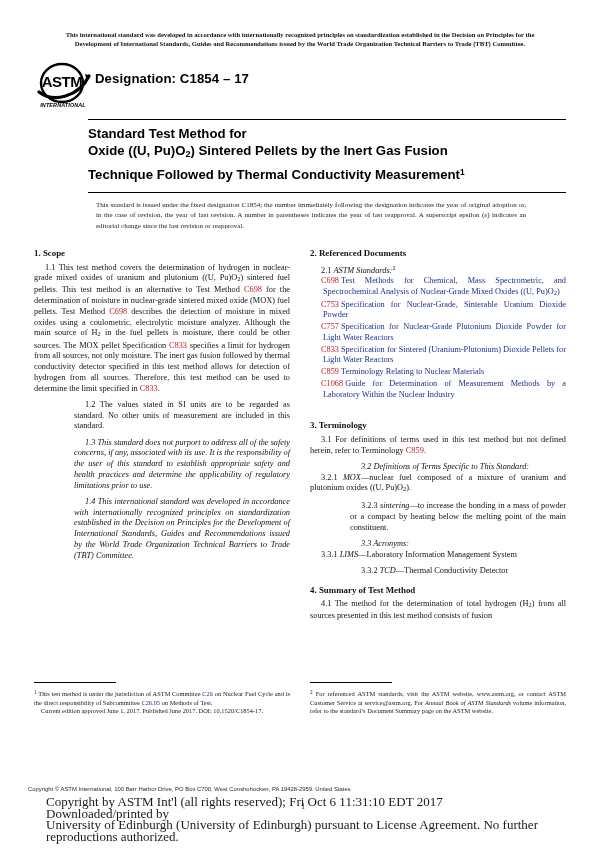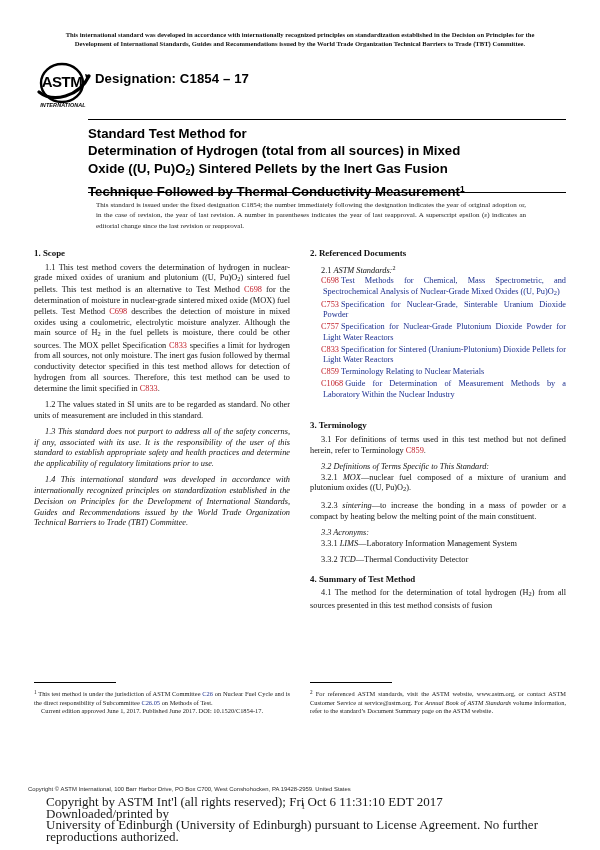--- a/index.html
+++ b/index.html
@@ -137,21 +137,21 @@
     font-size: 8.9px;
     margin: 0 0 3.5px 0;
     line-height: 11px;
     text-align: left;
   }
   .col p {
     margin: 0 0 1px 0;
     text-indent: 11px;
   }
   .col p.tight { margin-bottom: 0; }
-  .col p.gap { margin-top: 5.5px; }
+  .col p.gap { margin-top: 5.5px; margin-left: 40px; }
   .col p.ital { font-style: italic; }
   .col i, .col em { font-style: italic; }
   .col sub { font-size: 6.4px; vertical-align: -0.22em; }
   .col sup { font-size: 6.1px; vertical-align: 0.42em; }
   .ref-code { color: #c0202a; }
 
   
   .ref-list { margin: 0; padding: 0; }
   .ref-item {
     color: #1c2f8f;
@@ -237,21 +237,20 @@
     </div>
     <div class="logo-sub">INTERNATIONAL</div>
   </div>
 
   <div class="designation">Designation: C1854 – 17</div>
 
   <div class="rule-top"></div>
 
   <div class="title">
     <div>Standard Test Method for</div>
-    <div>Determination of Hydrogen (total from all sources) in Mixed</div>
     <div><span>Oxide ((U, Pu)O</span><sub>2</sub><span>) Sintered Pellets by the Inert Gas Fusion</span></div>
     <div><span>Technique Followed by Thermal Conductivity Measurement</span><sup>1</sup></div>
   </div>
 
   <div class="rule-bottom"></div>
 
   <div class="std-note">
     <span>This standard is issued under the fixed designation C1854; the number immediately following the designation indicates the year of original adoption or, in the case of revision, the year of last revision. A number in parentheses indicates the year of last reapproval. A superscript epsilon (ε) indicates an editorial change since the last revision or reapproval.</span>
   </div>
 

